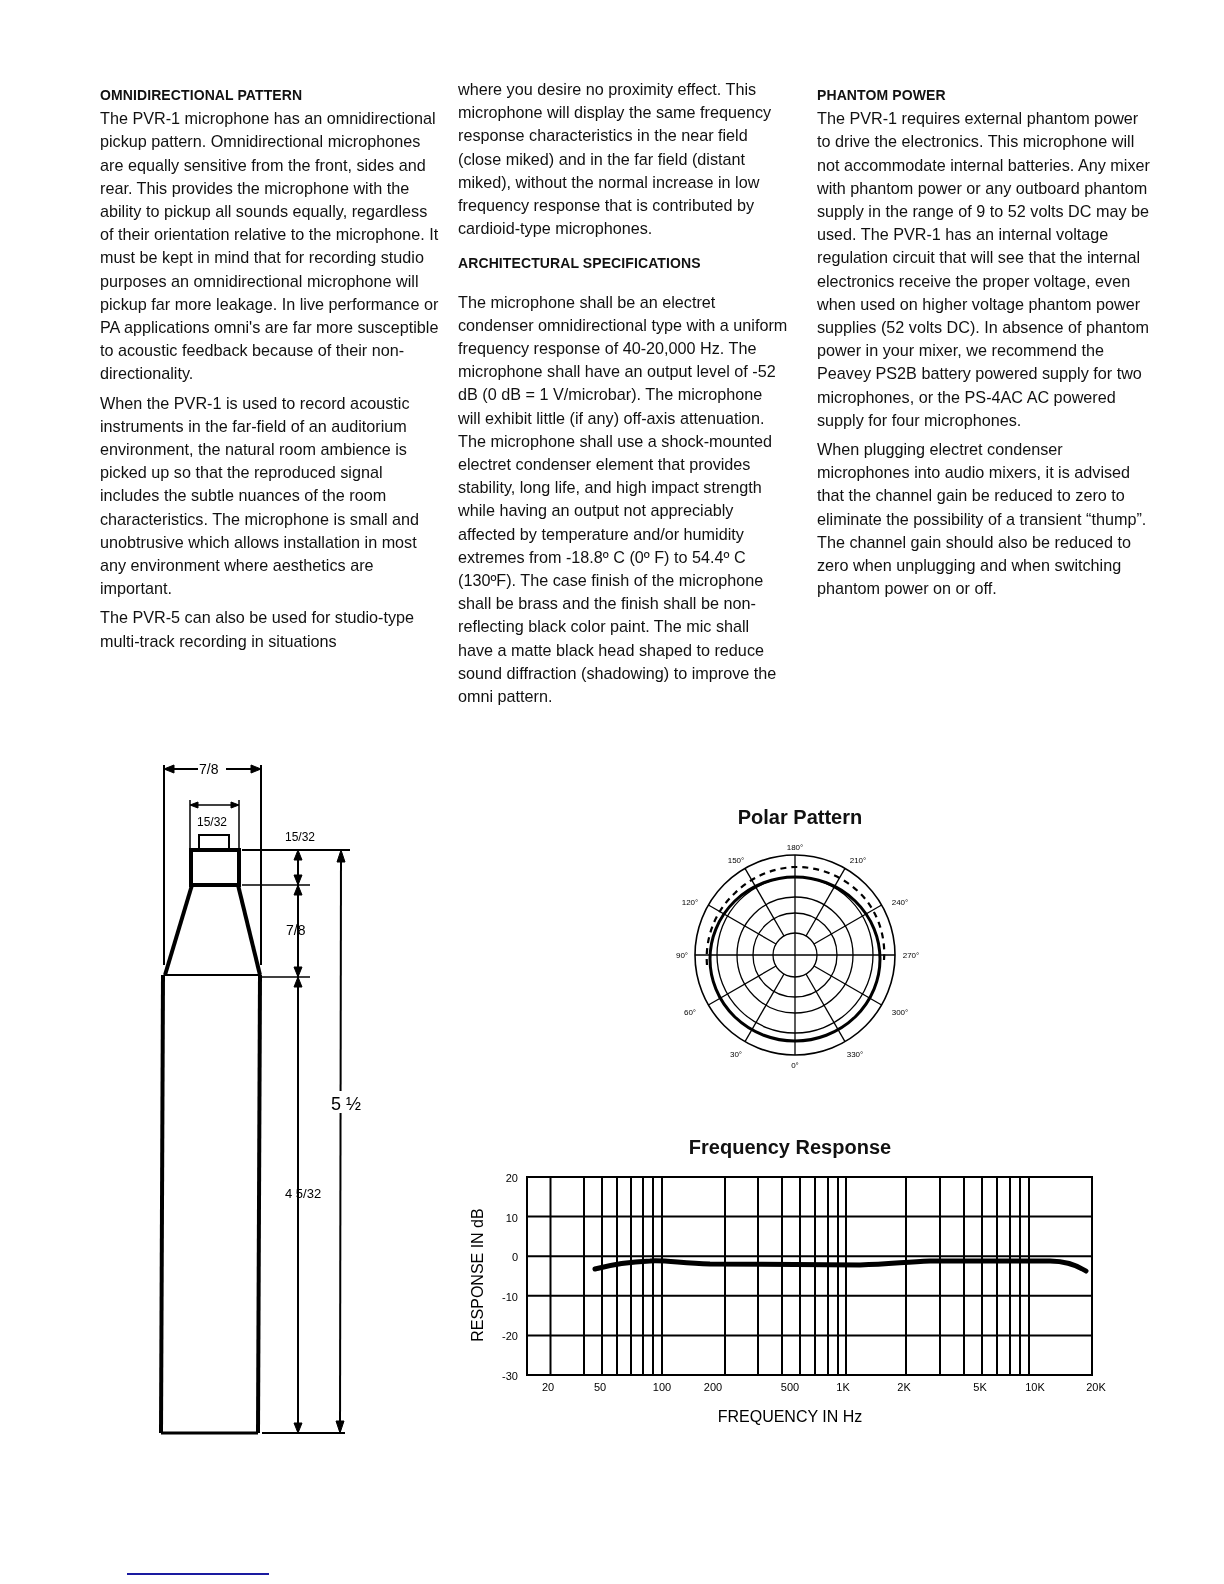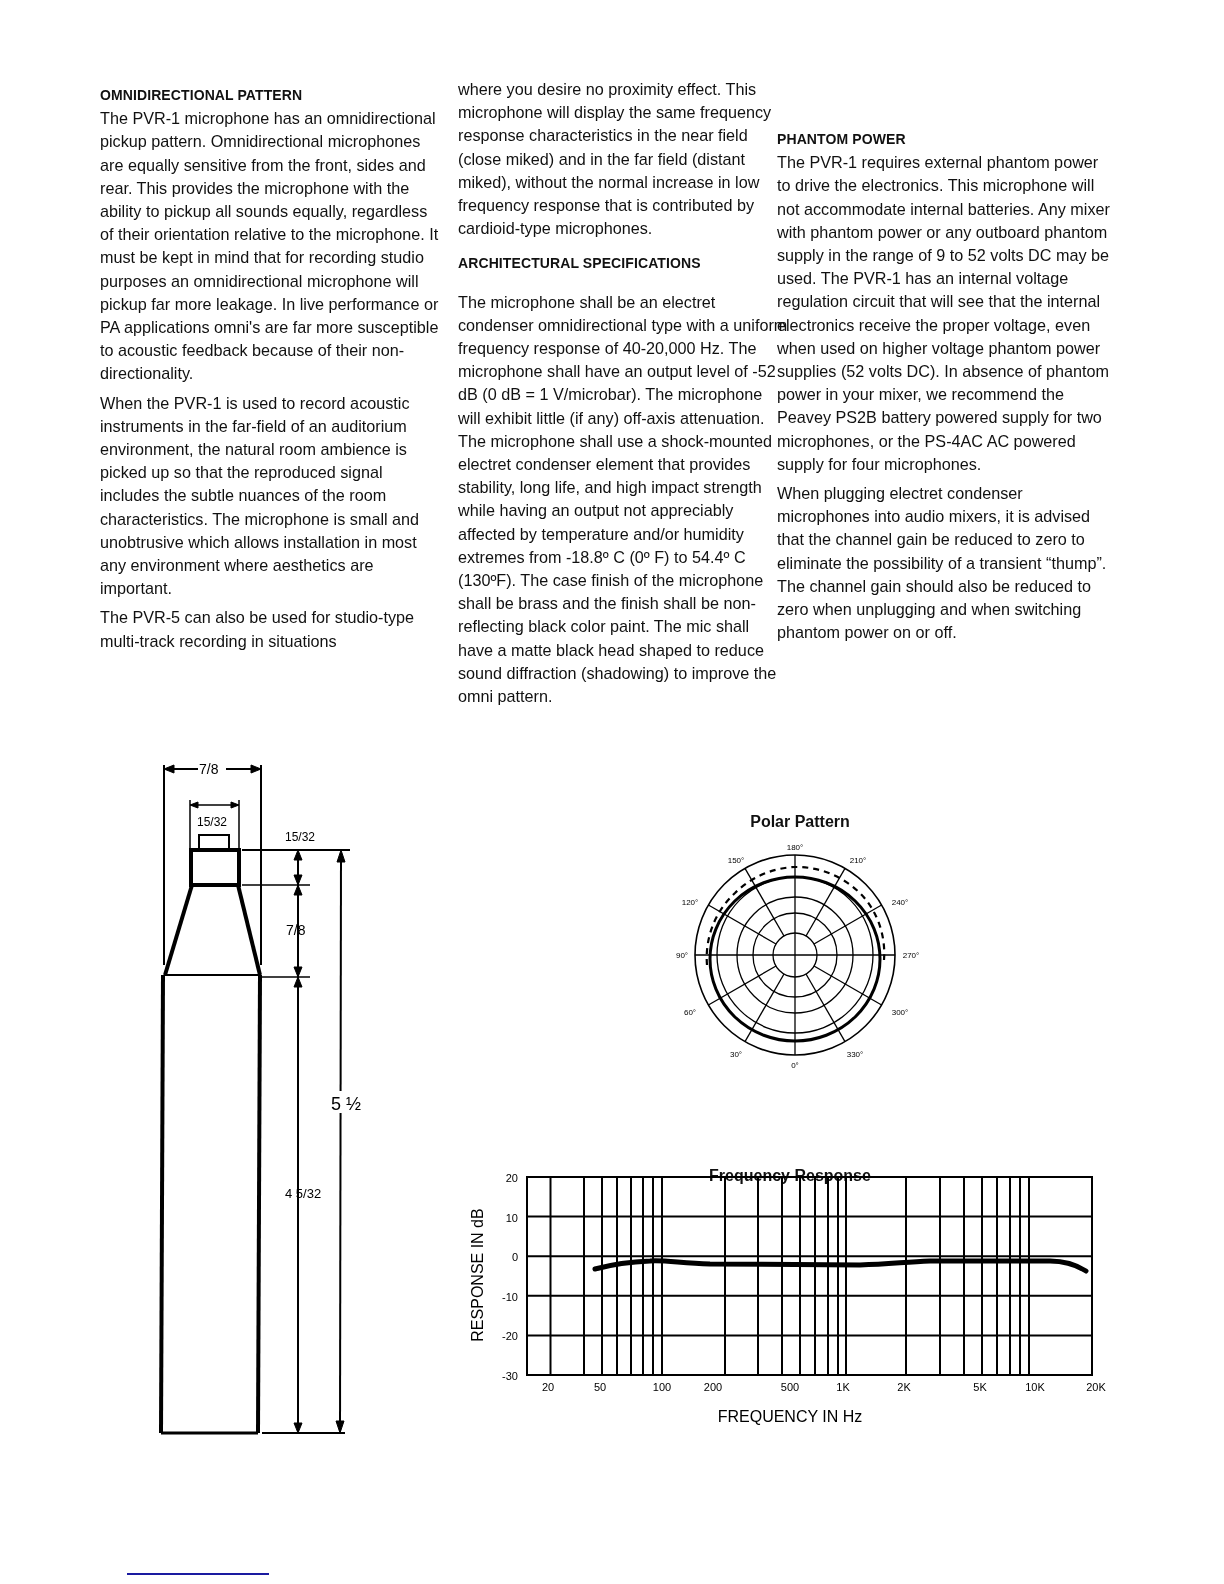--- a/index.html
+++ b/index.html
@@ -3,24 +3,24 @@
 <meta charset="utf-8">
 <style>
   html, body { margin: 0; padding: 0; background: #ffffff; }
   body { width: 1224px; height: 1584px; position: relative; overflow: hidden;
          font-family: "Liberation Sans", "DejaVu Sans", sans-serif; color: #111; }
   .col { position: absolute; font-size: 16.2px; line-height: 23.2px; }
   .col p { margin: 0 0 6px 0; }
   .col h3 { margin: 0; font-size: 14px; font-weight: bold; letter-spacing: 0.1px; }
   #col1 { left: 100px; top: 84px; width: 340px; }
   #col2 { left: 458px; top: 78px; width: 330px; }
-  #col3 { left: 777px; top: 84px; width: 335px; margin-top: 44px; }
+  #col3 { left: 817px; top: 84px; width: 335px; }
   #col2 h3 { margin: 12px 0 15px 0; }
   #col3 .h-plug { margin-top: 21px; }
-  .chart-title { position: absolute; font-weight: bold; font-size: 16px; text-align: center; margin-top: 7px; }
+  .chart-title { position: absolute; font-weight: bold; font-size: 20px; text-align: center; }
   svg text { font-family: "Liberation Sans", sans-serif; }
   .footer-rule { position: absolute; left: 127px; top: 1573px; width: 142px; height: 2px; background: #1a1aa0; }
 </style>
 </head>
 <body>
 
 <div class="col" id="col1">
   <h3>OMNIDIRECTIONAL PATTERN</h3>
   <p>The PVR-1 microphone has an omnidirectional pickup pattern. Omnidirectional microphones are equally sensitive from the front, sides and rear. This provides the microphone with the ability to pickup all sounds equally, regardless of their orientation relative to the microphone. It must be kept in mind that for recording studio purposes an omnidirectional microphone will pickup far more leakage. In live performance or PA applications omni's are far more susceptible to acoustic feedback because of their non-directionality.</p>
   <p>When the PVR-1 is used to record acoustic instruments in the far-field of an auditorium environment, the natural room ambience is picked up so that the reproduced signal includes the subtle nuances of the room characteristics. The microphone is small and unobtrusive which allows installation in most any environment where aesthetics are important.</p>
@@ -129,21 +129,21 @@
     <text x="66" y="28">150°</text>
     <text x="125" y="15">180°</text>
     <text x="188" y="28">210°</text>
     <text x="230" y="70">240°</text>
     <text x="241" y="123">270°</text>
     <text x="230" y="180">300°</text>
     <text x="185" y="222">330°</text>
   </g>
 </svg>
 
-<div class="chart-title" style="left:680px; top:1160px; width:220px;">Frequency Response</div>
+<div class="chart-title" style="left:680px; top:1136px; width:220px;">Frequency Response</div>
 <svg style="position:absolute; left:460px; top:1165px;" width="660" height="270" viewBox="0 0 660 270">
 
   <g stroke="#000" fill="none">
     <rect x="67" y="12" width="565" height="198" stroke-width="2"></rect>
     <g stroke-width="2">
       <line x1="67" y1="51.6" x2="632" y2="51.6"></line>
       <line x1="67" y1="91.2" x2="632" y2="91.2"></line>
       <line x1="67" y1="130.8" x2="632" y2="130.8"></line>
       <line x1="67" y1="170.4" x2="632" y2="170.4"></line>
     </g>

